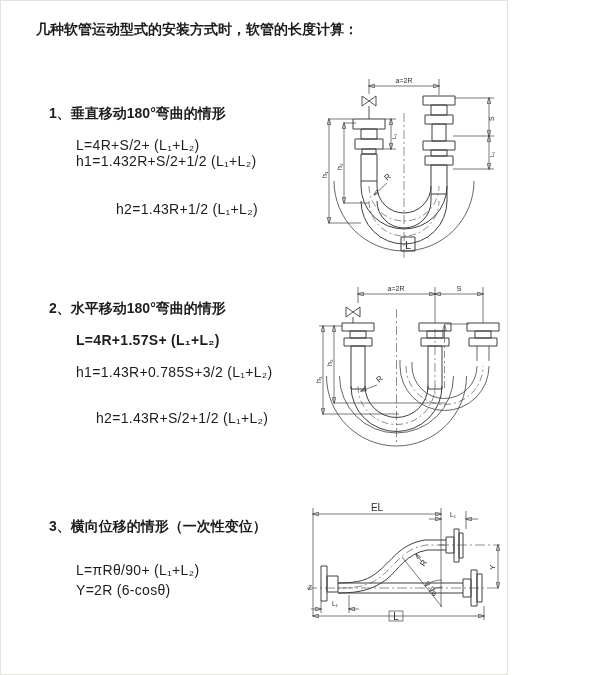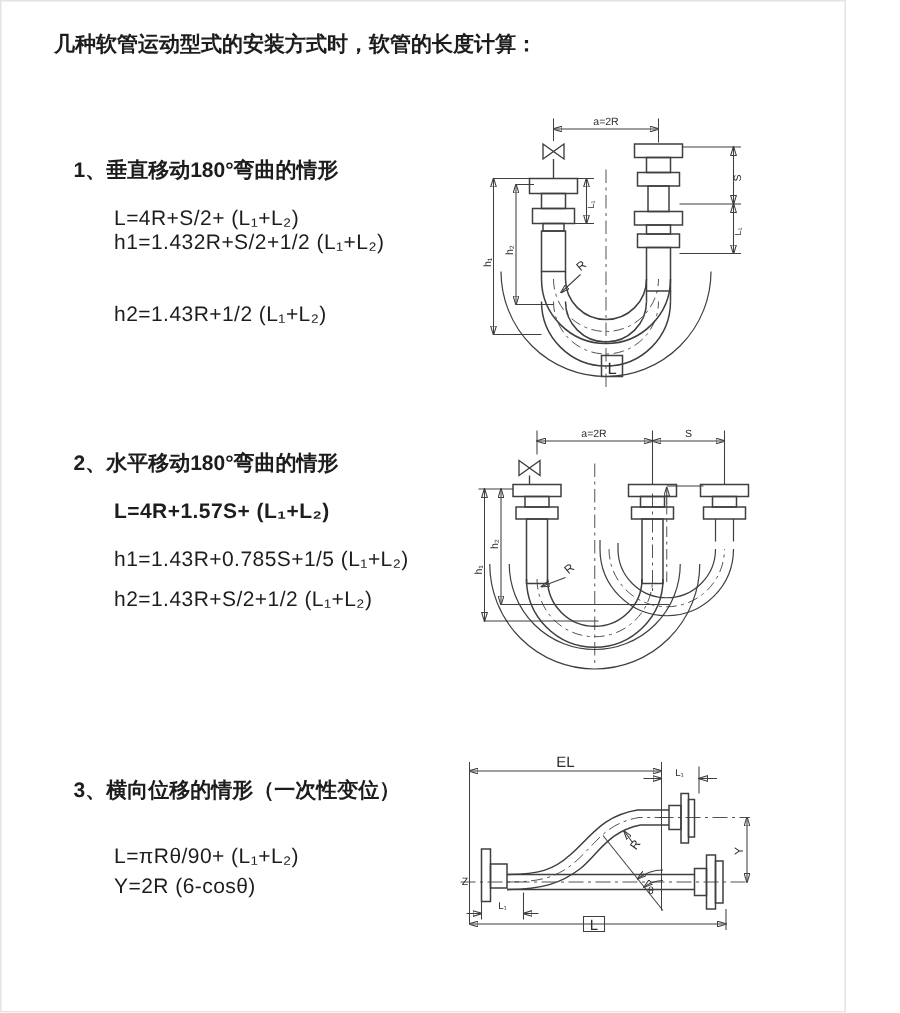--- a/index.html
+++ b/index.html
@@ -1,16 +1,16 @@
 <!DOCTYPE html>
 <html><head>
 <meta charset="utf-8">
 <style>
   html,body{margin:0;padding:0;background:#fff;}
-  .page{position:relative;width:564px;height:675px;background:#ffffff;
+  .page{position:relative;width:508px;height:675px;background:#ffffff;
         font-family:"Liberation Sans","DejaVu Sans",sans-serif;color:#1d1d1d;
         overflow:hidden;border:1px solid #e3e3e0;box-sizing:border-box;}
   .title{position:absolute;left:35px;top:20px;font-size:14px;font-weight:bold;}
   .sec-heading{position:absolute;left:48px;font-size:14px;font-weight:bold;}
   .formula{position:absolute;left:75px;font-size:14px;letter-spacing:.3px;}
   svg{position:absolute;overflow:visible;}
   svg *{vector-effect:non-scaling-stroke;}
   svg path,svg line,svg rect,svg polygon,svg circle{stroke:#3f3f3f;fill:none;}
   svg text{fill:#2c2c2c;stroke:none;font-family:"Liberation Sans","DejaVu Sans",sans-serif;}
   .dimtext{font-size:7px;}
@@ -18,26 +18,26 @@
 </head>
 <body>
 
 <div class="page">
 
   <div class="title">几种软管运动型式的安装方式时，软管的长度计算：</div>
 
   <div class="sec-heading" style="top:104px;">1、垂直移动180°弯曲的情形</div>
   <div class="formula" style="top:136px;">L=4R+S/2+ (L₁+L₂)</div>
   <div class="formula" style="top:152px;">h1=1.432R+S/2+1/2 (L₁+L₂)</div>
-  <div class="formula" style="top:200px;">h2=1.43R+1/2 (L₁+L₂)</div>
+  <div class="formula" style="top:200px;margin-left:40px;">h2=1.43R+1/2 (L₁+L₂)</div>
 
   <div class="sec-heading" style="top:299px;">2、水平移动180°弯曲的情形</div>
   <div class="formula" style="top:331px;font-weight:bold;">L=4R+1.57S+ (L₁+L₂)</div>
-  <div class="formula" style="top:363px;">h1=1.43R+0.785S+1/5 (L₁+L₂)</div>
-  <div class="formula" style="top:390px;">h2=1.43R+S/2+1/2 (L₁+L₂)</div>
+  <div class="formula" style="top:363px;">h1=1.43R+0.785S+3/2 (L₁+L₂)</div>
+  <div class="formula" style="top:409px;margin-left:20px;">h2=1.43R+S/2+1/2 (L₁+L₂)</div>
 
   <div class="sec-heading" style="top:517px;">3、横向位移的情形（一次性变位）</div>
   <div class="formula" style="top:549px;margin-top:12px;">L=πRθ/90+ (L₁+L₂)</div>
   <div class="formula" style="top:581px;">Y=2R (6-cosθ)</div>
 
   <svg style="left:322px;top:72px;" width="186" height="190" viewBox="0 0 186 190">
     <defs>
       <marker id="m1" viewBox="0 0 10 6" refX="9" refY="3" markerWidth="9" markerHeight="6" orient="auto-start-reverse">
         <path d="M0,0 L10,3 L0,6 Z" fill="#3f3f3f" stroke="none"></path>
       </marker>

